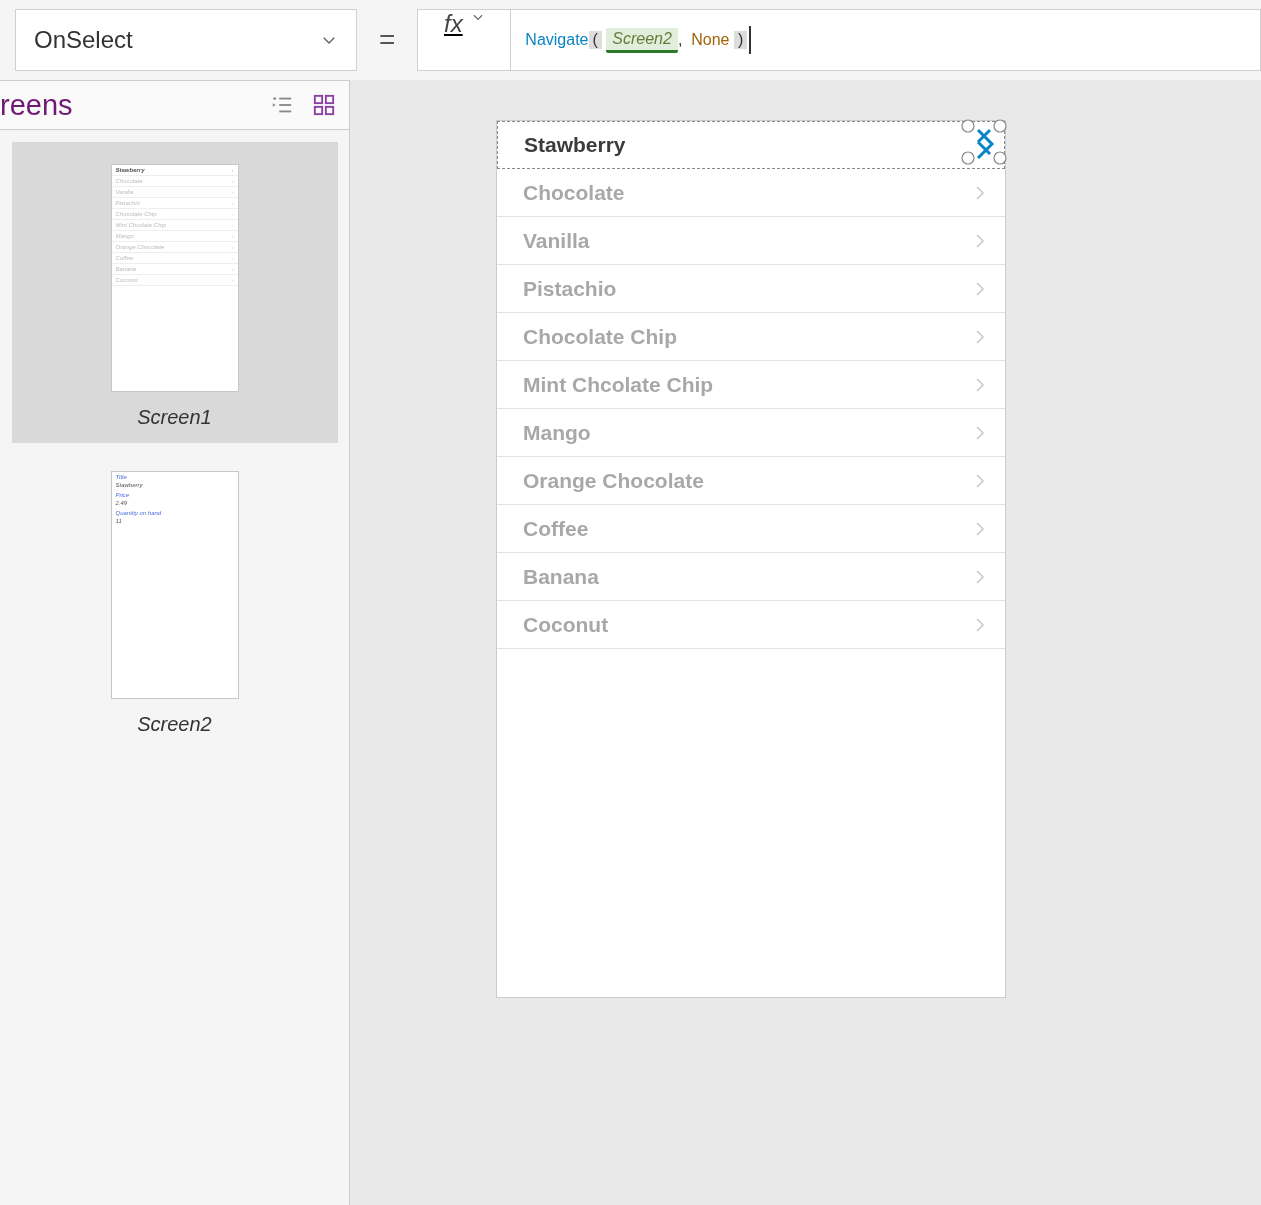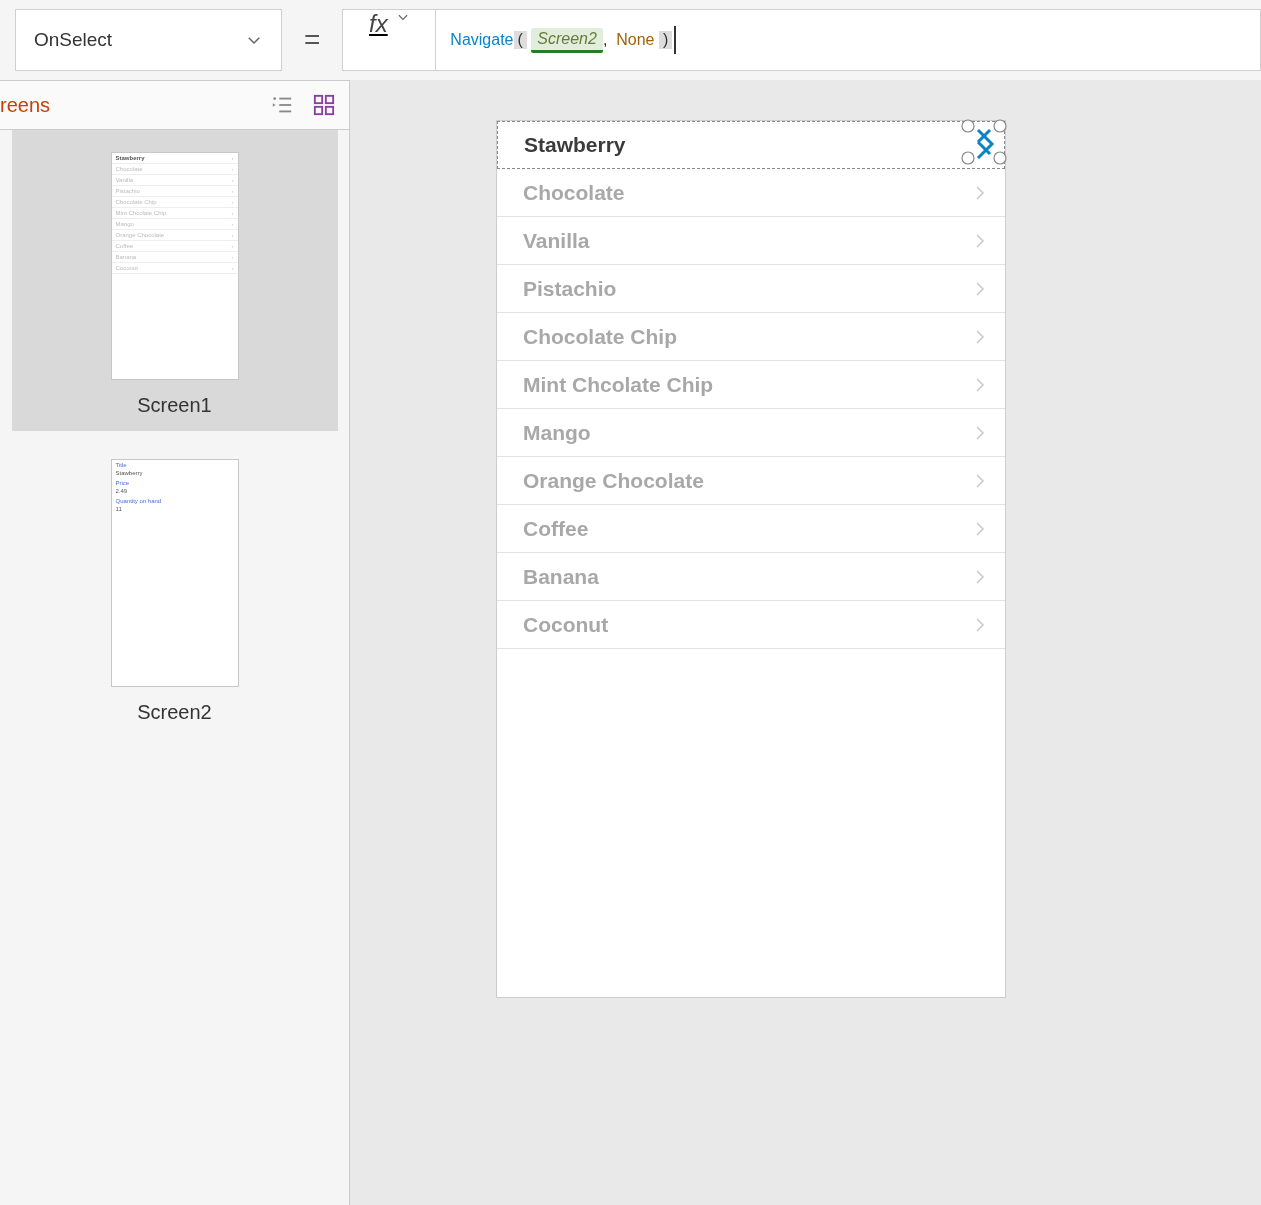--- a/index.html
+++ b/index.html
@@ -1,43 +1,43 @@
 <!DOCTYPE html>
 <html><head>
 <meta charset="utf-8">
 <style>
 * { box-sizing: border-box; margin: 0; padding: 0; }
 body { font-family: "Segoe UI", Arial, sans-serif; background: #f5f5f5; width: 1261px; height: 1205px; overflow: hidden; }
 
 
 .top-bar { display: flex; align-items: center; padding: 10px 0 10px 15px; height: 80px; background:#f5f5f5;}
-.property-select { width: 267px; height: 62px; background: #fff; border: 1.5px solid #d0d0d0; display: flex; align-items: center; padding: 0 18px; font-size: 19px; color: #333; justify-content: space-between; }
+.property-select { width: 342px; height: 62px; background: #fff; border: 1.5px solid #d0d0d0; display: flex; align-items: center; padding: 0 18px; font-size: 24px; color: #333; justify-content: space-between; }
 .chev-down { width: 18px; height: 18px; }
 .equals { font-size: 28px; color: #555; margin: 0 22px; }
 .fx-box { width: 94px; height: 62px; background: #fff; border: 1.5px solid #d0d0d0; display: flex; align-items: flex-start; justify-content: center; gap:8px;text-decoration:underline;}
 .fx-label { font-style: italic; font-size: 24px; color:#444;}
 .formula-box { flex: 1; height: 62px; background: #fff; border: 1.5px solid #d0d0d0; border-left:none; display: flex; align-items: center; padding: 0 14px; font-size: 16px; font-family: "Segoe UI", Arial; }
 .tok-fn { color: #0a84c6; }
 .tok-arg { color: #6b7a3a; font-style: italic; background: #e0eedb; padding: 2px 6px; border-radius:2px; border-bottom:3px solid #2a7a2a;}
 .tok-paren { color: #333; background: #ddd; padding: 0 4px; }
 .tok-comma { color: #333; }
 .tok-none { color: #a16207; }
 .cursor { display:inline-block; width:2px; height:28px; background:#333; vertical-align:middle; margin-left:2px;}
 
 
 .main { display: flex; height: calc(1205px - 80px); }
 .left-panel { width: 350px; border-right: 1px solid #ccc; background: #f5f5f5; }
 .left-header { display: flex; align-items: center; justify-content: space-between; border-top:1px solid #ccc; border-bottom: 1px solid #ccc; padding: 10px 14px 10px 0; height:50px; background:#fafafa;}
-.left-title { font-size: 20px; color: #c2410c; padding-left:0;}
+.left-title { font-size: 29px; color: #701a75; padding-left:0;}
 .left-icons { display: flex; gap: 20px; }
 .icon-btn svg { display:block; }
 
 
 .thumb-wrap { padding: 0; }
-.thumb-card { margin: 0 auto 6px; }
+.thumb-card { margin: 12px auto 6px; font-style: italic; }
 .thumb-card.selected { background: #d9d9d9; padding:22px 0 14px; width:326px;}
 .thumb-card.normal { padding:22px 0 14px; width:326px; margin-top:4px;}
 .thumb-canvas { background: #fff; margin: 0 auto; border:1px solid #c7c7c7;}
 .thumb1 { width:128px; height:228px; position:relative; }
 .thumb2 { width:128px; height:228px; position:relative; }
 .thumb-label { text-align:center; font-size:20px; color:#333; margin-top:14px;}
 .mini-row { border-bottom:1px solid #eee; font-size:6px; color:#bbb; padding:2px 4px; display:flex; justify-content:space-between; align-items:center;}
 .mini-row.sel{color:#555; font-weight:600;}
 .mini-chev{font-size:6px;color:#ccc;}
 .mini-field{font-size:6px; color:#4a6adf; padding:2px 4px;}

